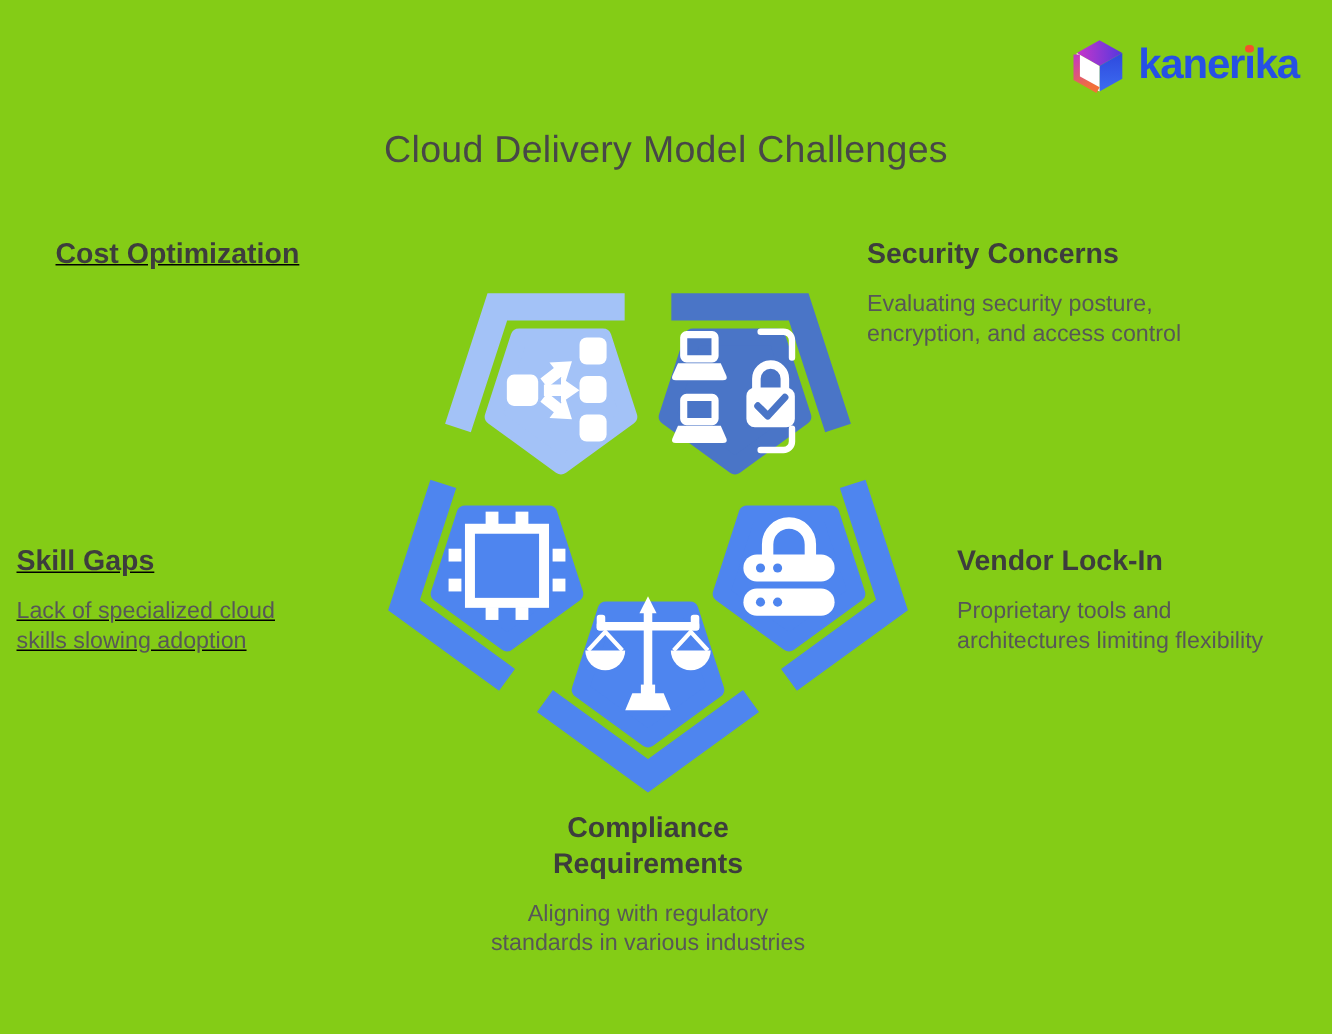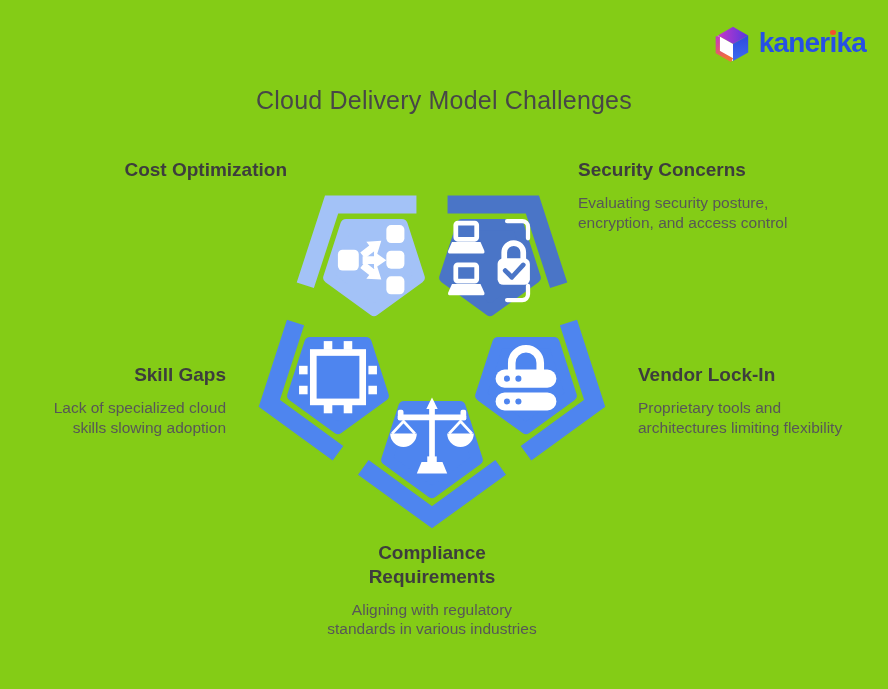--- a/index.html
+++ b/index.html
@@ -27,21 +27,21 @@
   .u-vendor{left:431px;top:286px;}
   .u-compliance{left:337px;top:350px;}
   
   .label-block{position:absolute;}
   .label-block h2{
     margin:0;font-size:19px;font-weight:700;color:#3d3d3d;line-height:1.25;
   }
   .label-block p{
     margin:11px 0 0 0;font-size:15.5px;color:#575757;line-height:1.28;white-space:pre-line;
   }
-  .lb-right{text-align:right;}
+  .lb-right{text-align:left;text-decoration:underline;}
   .lb-left{text-align:left;}
   .lb-center{text-align:center;}
   .lb-cost{right:601px;top:158px;width:250px;}
   .lb-security{left:578px;top:158px;width:265px;}
   .lb-skill{right:662px;top:363px;width:215px;}
   .lb-vendor{left:638px;top:363px;width:250px;}
   .lb-compliance{left:282px;top:541px;width:300px;}
   .lb-compliance h2{width:175px;margin:0 auto;}
 </style>
 </head>

